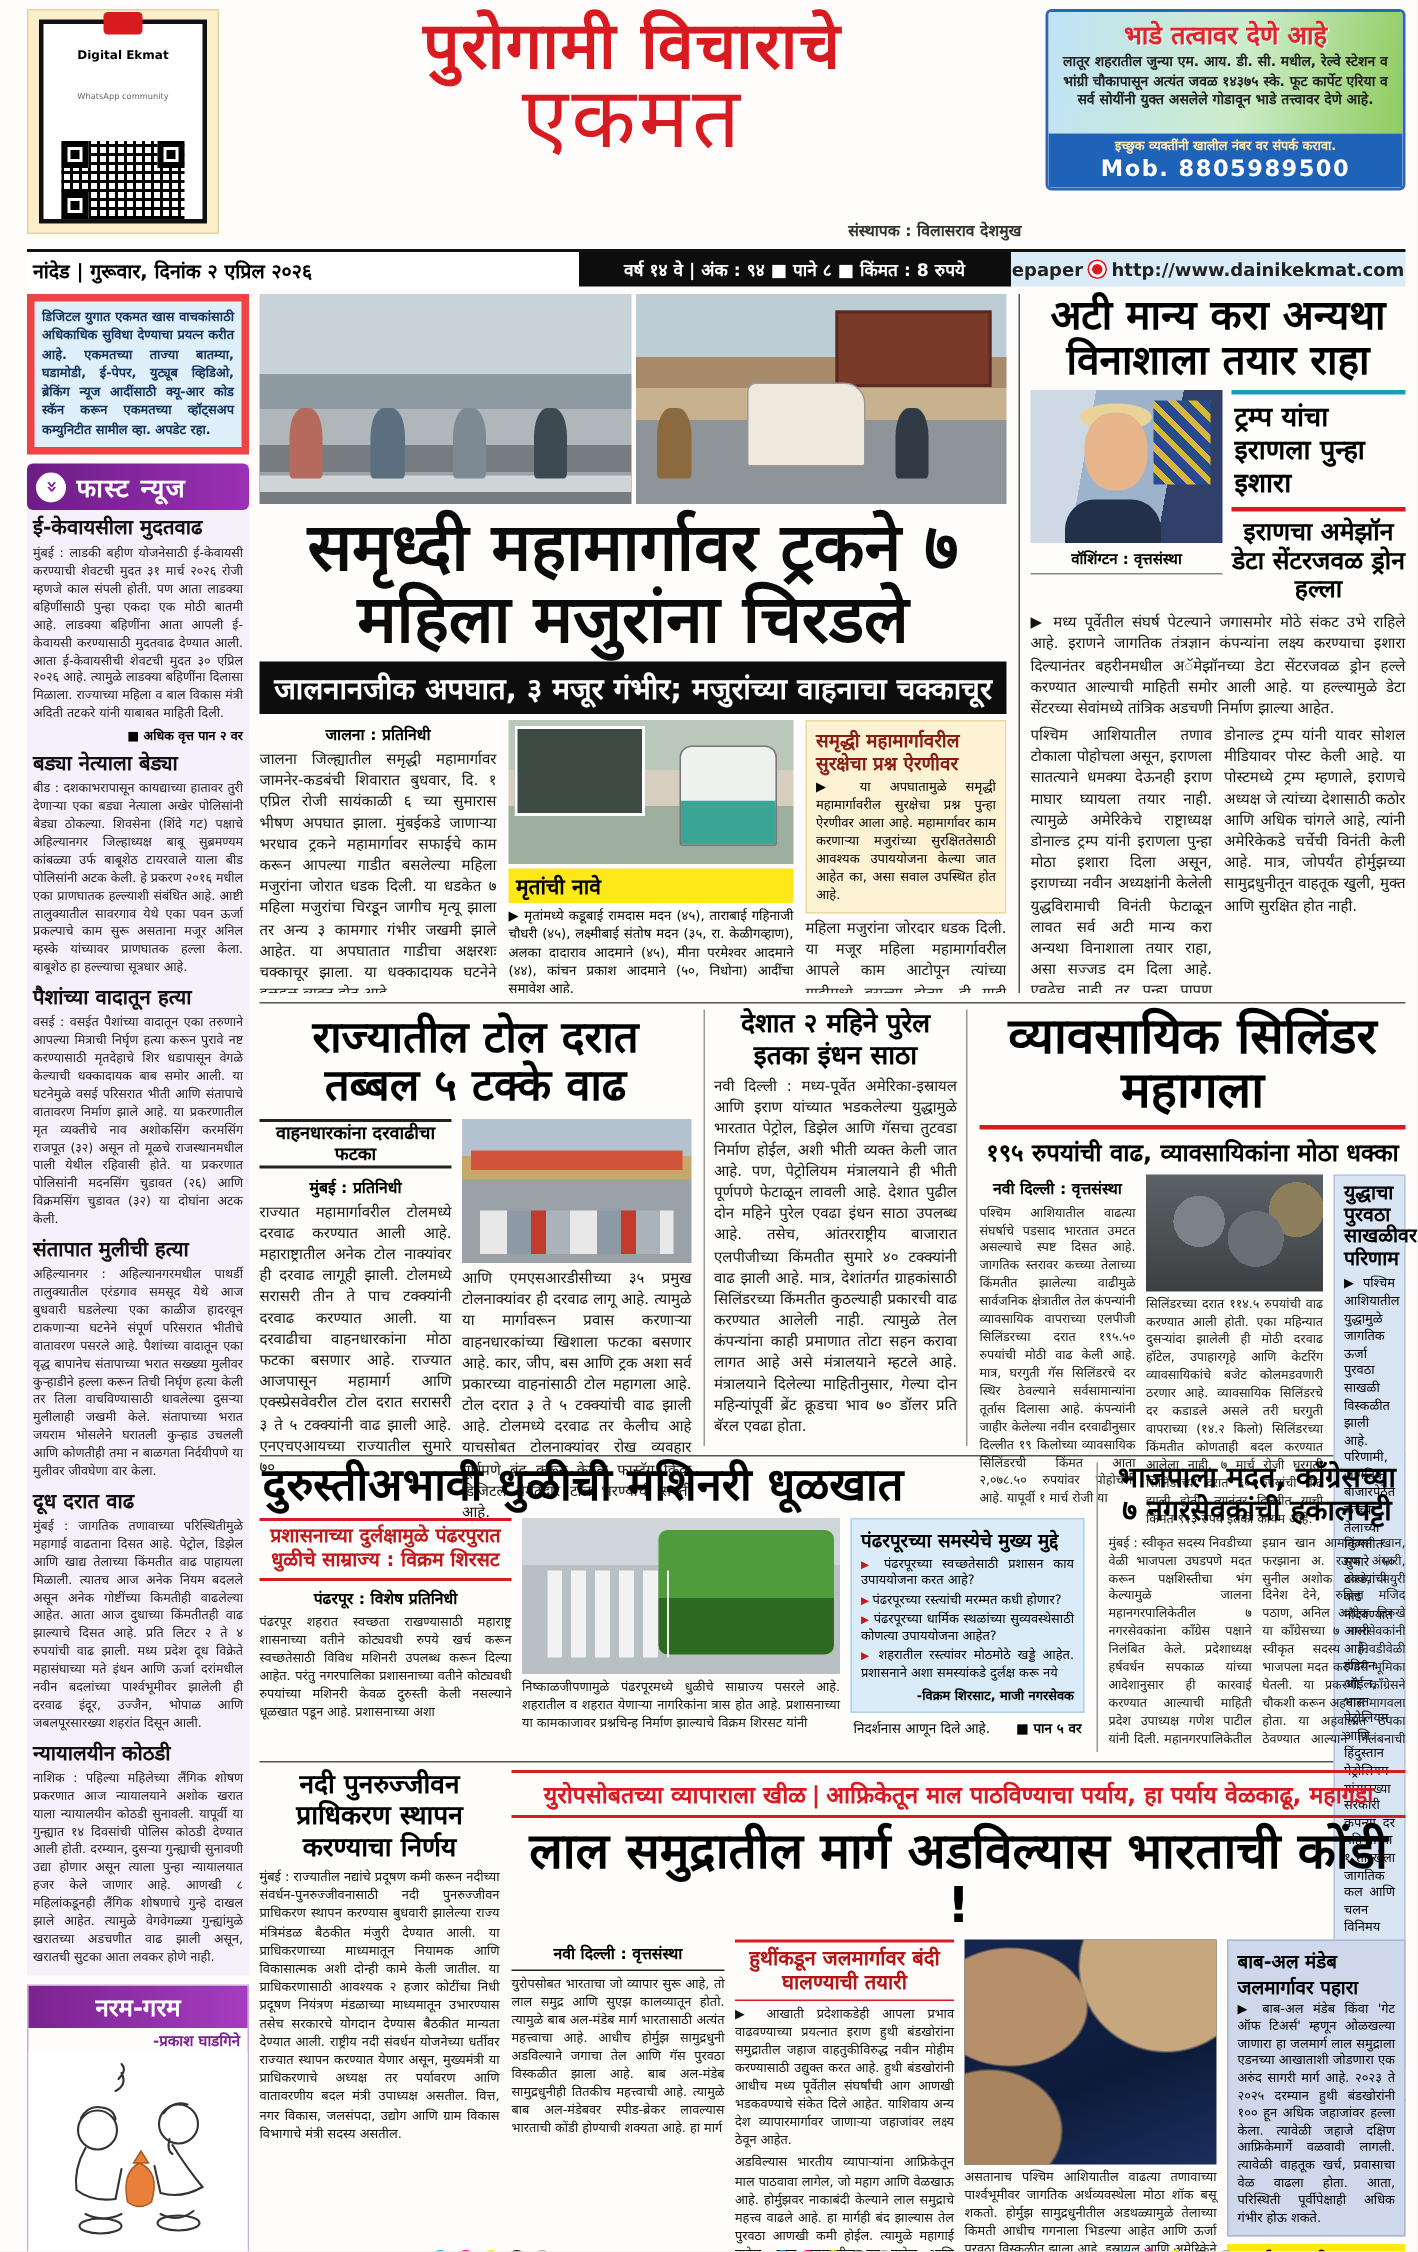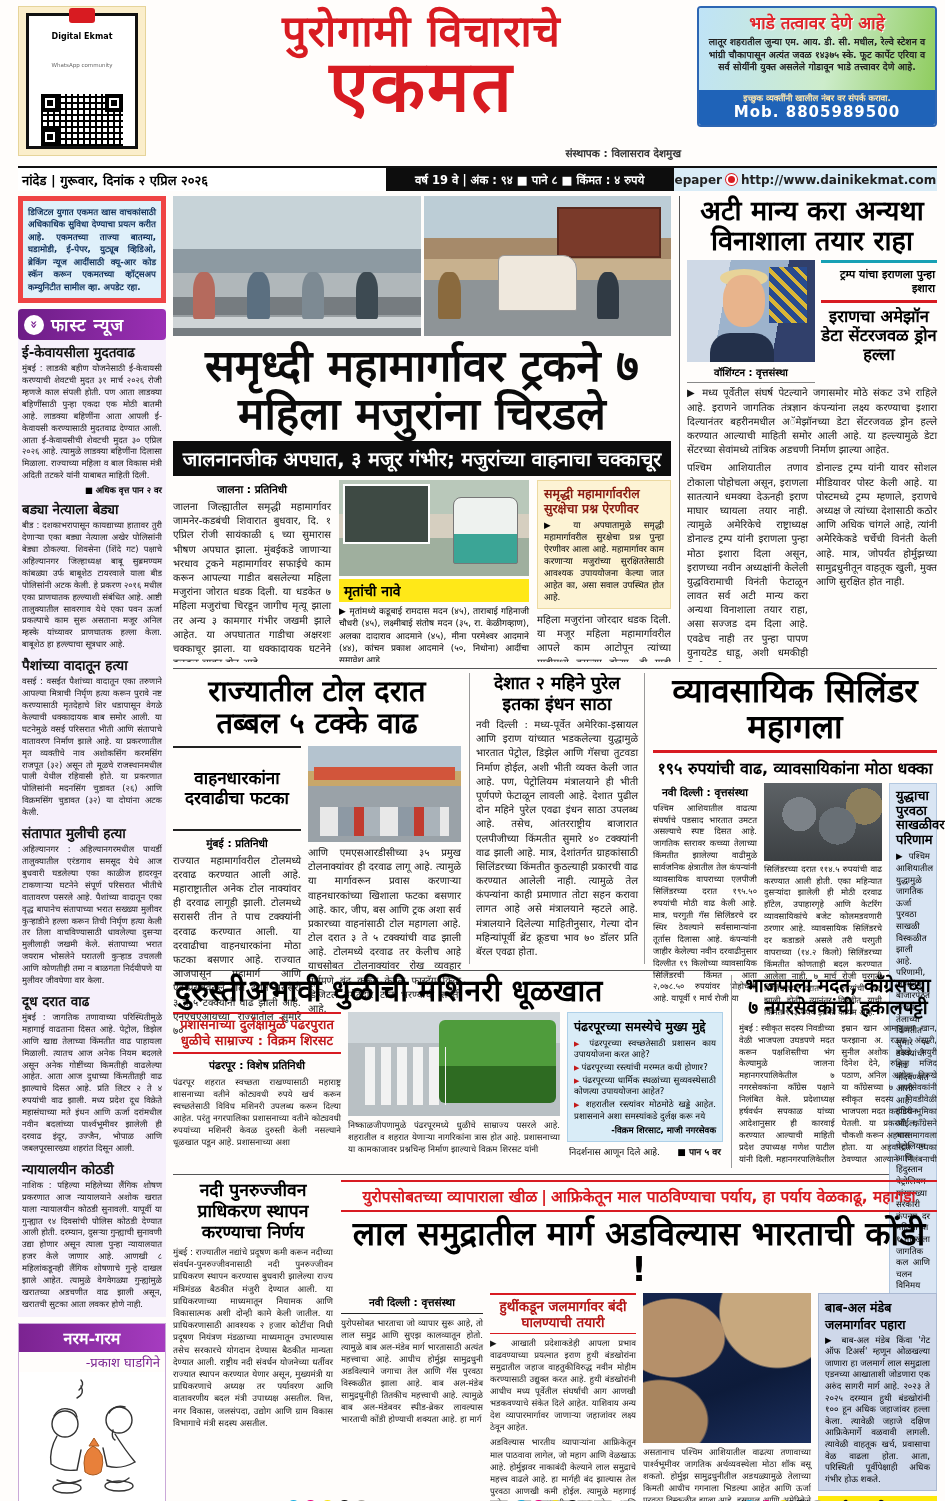--- a/index.html
+++ b/index.html
@@ -22,21 +22,21 @@
             background:
               repeating-linear-gradient(0deg,#000 0 2px,transparent 2px 6px),
               repeating-linear-gradient(90deg,#000 0 2px,#fff 2px 6px); }
   .qr-eye { position:absolute; width:18px; height:18px; background:#fff; border:4px solid #000; }
   .qr-eye::after { content:""; position:absolute; inset:2px; background:#000; }
   .qr-e1 { top:0; left:0; } .qr-e2 { top:0; right:0; } .qr-e3 { bottom:0; left:0; }
 
   .mast { flex:1; text-align:center; position:relative; }
   .mast-tag { color:#d81b21; font-weight:800; font-size:43px; line-height:1.0; margin-top:4px;
               letter-spacing:1px; }
-  .mast-title { color:#d81b21; font-weight:700; font-size:71px; line-height:0.95; letter-spacing:2px; }
+  .mast-title { color:#d81b21; font-weight:400; font-size:56px; line-height:0.95; letter-spacing:2px; }
   .mast-founder { position:absolute; right:6px; bottom:2px; font-size:10.5px; font-weight:bold; color:#333; }
 
   .ad-box { width:240px; height:121px; flex:none; border:2px solid #2d66b3; border-radius:4px;
             overflow:hidden; display:flex; flex-direction:column; }
   .ad-top { flex:1; background:linear-gradient(100deg,#bfe3f7 0%,#cdeccb 55%,#8fcc5e 100%);
             padding:3px 6px; text-align:center; }
   .ad-title { color:#e0262c; font-weight:800; font-size:17px; text-shadow:1px 1px 0 #fff; }
   .ad-body { font-size:9.3px; font-weight:bold; color:#222; line-height:1.35; margin-top:2px; }
   .ad-bot { background:#1f63b8; color:#fff; text-align:center; padding:2px 4px 4px; }
   .ad-contact { font-size:8.5px; font-weight:bold; color:#ffe9b0; }
@@ -69,21 +69,21 @@
   .fn-ico span { transform:rotate(90deg); display:block; line-height:1; }
   .fn-title { font-size:17px; font-weight:800; letter-spacing:1px; }
   .fn-item { padding:5px 4px 2px; }
   .fn-item h3 { font-size:13.5px; font-weight:800; color:#111; line-height:1.1; margin-bottom:3px; }
   .fn-item p { font-size:8.4px; line-height:1.42; text-align:justify; color:#1a1a1a; }
   .fn-more { font-size:8.4px; font-weight:800; text-align:right; margin-top:2px; }
 
   .cartoon { margin-top:6px; border:1px solid #caa9d8; }
   .ct-head { background:linear-gradient(90deg,#7b2391,#a63cc0); color:#fff; text-align:center;
              font-size:16px; font-weight:800; padding:3px 0; }
-  .ct-author { text-align:right; font-size:13px; font-weight:normal; color:#7b2391; padding:1px 5px; }
+  .ct-author { text-align:right; font-size:10px; font-weight:bold; color:#7b2391; padding:1px 5px; }
   .ct-img { height:148px; background:#fff; display:flex; align-items:center; justify-content:center; }
   .dots { display:flex; gap:4px; justify-content:center; padding:8px 0 4px; }
   .dot { width:13px; height:13px; border-radius:50%; }
   .d-c{background:#19aee0}.d-m{background:#e6007e}.d-y{background:#f7e215}.d-k{background:#141414}.d-g{background:#a9a39b}
 
   
   .byline { font-weight:800; font-size:10.5px; text-align:center; padding:2px 0 4px; }
   .btxt { font-size:10px; line-height:1.42; text-align:justify; color:#141414; }
   .rule-b { border-bottom:1.5px solid #222; }
 
@@ -131,33 +131,33 @@
              background:repeating-linear-gradient(45deg,#284b8f 0 6px,#d9b636 6px 10px); }
   .tr-face { position:absolute; left:28%; top:14%; width:42px; height:52px; border-radius:45%;
              background:#e8b48c; }
   .tr-hair { position:absolute; left:26%; top:8%; width:48px; height:18px; border-radius:50%;
              background:#e8d398; }
   .tr-suit { position:absolute; left:18%; bottom:-4%; width:64px; height:34px; background:#23304a;
              border-radius:20px 20px 0 0; }
   .tr-cap { font-weight:800; font-size:10px; text-align:center; padding:3px 0;
             border-bottom:1px solid #888; width:128px; }
   .kick1 { border-top:3px solid #18a0b4; border-bottom:3px solid #d81b21; font-weight:800;
-           font-size:11px; text-align:right; padding:5px 2px; line-height:1.2; }
+           font-size:18px; text-align:left; padding:5px 2px; line-height:1.2; }
   .kick2 { font-weight:800; font-size:16.5px; text-align:center; line-height:1.15; padding:5px 0 3px; }
   .tr-body { display:flex; gap:8px; margin-top:4px; flex:1; overflow:hidden; }
   .tr-body > div { flex:1; min-width:0; }
 
   
   .row2 { display:flex; gap:8px; height:296px; margin-top:6px; border-top:1.5px solid #555; padding-top:4px; }
   .toll { width:288px; flex:none; }
   .toll-hl { font-size:29px; font-weight:800; text-align:center; line-height:1.12; padding:2px 0 6px; }
   .toll-cols { display:flex; gap:7px; }
   .toll-l { width:128px; flex:none; }
-  .toll-box { border-top:2px solid #222; border-bottom:2px solid #222; font-weight:800; font-size:17px;
-              text-align:center; padding:20px 0; line-height:1.2; margin-bottom:3px; }
+  .toll-box { border-top:2px solid #222; border-bottom:2px solid #222; font-weight:800; font-size:12px;
+              text-align:center; padding:0 0; line-height:1.2; margin-bottom:3px; }
   .toll-r { flex:1; min-width:0; }
   .toll-ph { height:96px; background:linear-gradient(#b4c3cf 0 26%,#c8a76a 26% 42%,#9aa2a8 42%);
              position:relative; overflow:hidden; margin-bottom:4px; }
   .toll-gate { position:absolute; top:22%; left:4%; width:92%; height:14%; background:#d2553b; }
   .toll-cars { position:absolute; bottom:6%; left:8%; width:84%; height:30%;
                background:repeating-linear-gradient(90deg,#e8e8e8 0 18px,#8d99a4 18px 34px,#c23b2e 34px 44px,#aab3ba 44px 60px); }
   .fuel { width:176px; flex:none; border-left:1px solid #999; border-right:1px solid #999; padding:0 6px; }
   .fuel-hl { font-size:17.5px; font-weight:800; text-align:center; line-height:1.2; padding-bottom:3px; }
   .cyl { flex:1; min-width:0; }
   .cyl-hl { font-size:33px; font-weight:800; text-align:center; border-bottom:3px solid #d81b21;
@@ -264,21 +264,21 @@
       </div>
       <div class="ad-bot">
         <div class="ad-contact">इच्छुक व्यक्तींनी खालील नंबर वर संपर्क करावा.</div>
         <div class="ad-mob">Mob. 8805989500</div>
       </div>
     </div>
   </div>
 
   <div class="datebar">
     <div class="db-place">नांदेड | गुरूवार, दिनांक २ एप्रिल २०२६</div>
-    <div class="db-issue">वर्ष 19 वे | अंक : ९४ ■ पाने ८ ■ किंमत : ४ रुपये</div>
+    <div class="db-issue">वर्ष १४ वे | अंक : ९४ ■ पाने ८ ■ किंमत : 8 रुपये</div>
     <div class="db-ep">
       <span>epaper</span>
       <span class="ep-dot"></span>
       <span>http://www.dainikekmat.com</span>
     </div>
   </div>
 
   <div class="bodyrow">
 
     <div class="sidebar">

